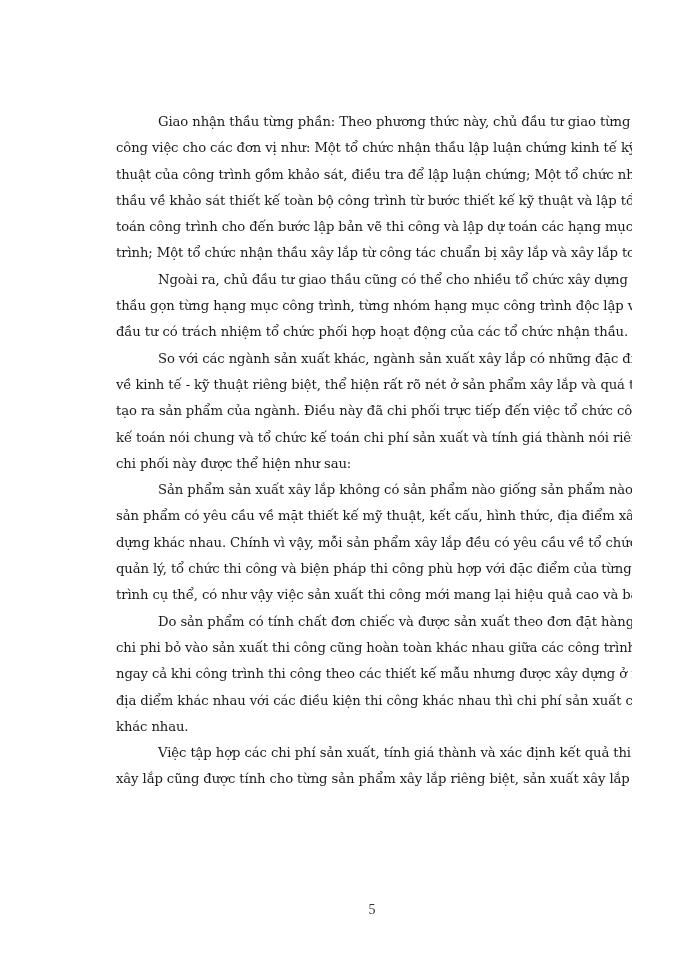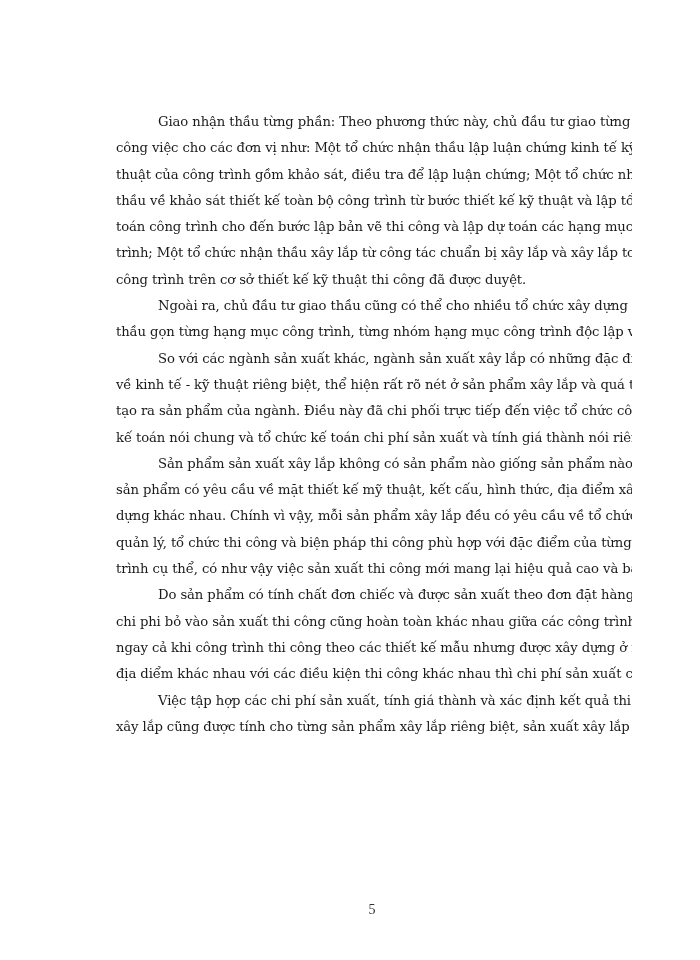--- a/index.html
+++ b/index.html
@@ -33,49 +33,51 @@
 <div class="page">
   <div class="text-block">
 
     <div>
       <span class="line indent">Giao nhận thầu từng phần: Theo phương thức này, chủ đầu tư giao từng phần</span>
       <span class="line">công việc cho các đơn vị như: Một tổ chức nhận thầu lập luận chứng kinh tế kỹ</span>
       <span class="line">thuật của công trình gồm khảo sát, điều tra để lập luận chứng; Một tổ chức nhận</span>
       <span class="line">thầu về khảo sát thiết kế toàn bộ công trình từ bước thiết kế kỹ thuật và lập tổng dự</span>
       <span class="line">toán công trình cho đến bước lập bản vẽ thi công và lập dự toán các hạng mục công</span>
       <span class="line">trình; Một tổ chức nhận thầu xây lắp từ công tác chuẩn bị xây lắp và xây lắp toàn bộ</span>
-      <span class="line last">công trình trên cơ sở thiết kế kỹ thuật thi công đã được duyệt.</span>
     </div>
 
     <div>
       <span class="line indent">Ngoài ra, chủ đầu tư giao thầu cũng có thể cho nhiều tổ chức xây dựng nhận</span>
       <span class="line">thầu gọn từng hạng mục công trình, từng nhóm hạng mục công trình độc lập và chủ</span>
+      <span class="line last">đầu tư có trách nhiệm tổ chức phối hợp hoạt động của các tổ chức nhận thầu.</span>
     </div>
 
     <div>
       <span class="line indent">So với các ngành sản xuất khác, ngành sản xuất xây lắp có những đặc điểm</span>
       <span class="line">về kinh tế - kỹ thuật riêng biệt, thể hiện rất rõ nét ở sản phẩm xây lắp và quá trình</span>
       <span class="line">tạo ra sản phẩm của ngành. Điều này đã chi phối trực tiếp đến việc tổ chức công tác</span>
       <span class="line">kế toán nói chung và tổ chức kế toán chi phí sản xuất và tính giá thành nói riêng. Sự</span>
+      <span class="line last">chi phối này được thể hiện như sau:</span>
     </div>
 
 
     <div>
       <span class="line indent">Sản phẩm sản xuất xây lắp không có sản phẩm nào giống sản phẩm nào, mỗi</span>
       <span class="line">sản phẩm có yêu cầu về mặt thiết kế mỹ thuật, kết cấu, hình thức, địa điểm xây</span>
       <span class="line">dựng khác nhau. Chính vì vậy, mỗi sản phẩm xây lắp đều có yêu cầu về tổ chức</span>
       <span class="line">quản lý, tổ chức thi công và biện pháp thi công phù hợp với đặc điểm của từng công</span>
       <span class="line">trình cụ thể, có như vậy việc sản xuất thi công mới mang lại hiệu quả cao và bảo</span>
     </div>
 
     <div>
       <span class="line indent">Do sản phẩm có tính chất đơn chiếc và được sản xuất theo đơn đặt hàng nên</span>
       <span class="line">chi phi bỏ vào sản xuất thi công cũng hoàn toàn khác nhau giữa các công trình,</span>
       <span class="line">ngay cả khi công trình thi công theo các thiết kế mẫu nhưng được xây dựng ở những</span>
       <span class="line">địa diểm khác nhau với các điều kiện thi công khác nhau thì chi phí sản xuất cũng</span>
+      <span class="line last">khác nhau.</span>
     </div>
 
     <div>
       <span class="line indent">Việc tập hợp các chi phí sản xuất, tính giá thành và xác định kết quả thi công</span>
       <span class="line">xây lắp cũng được tính cho từng sản phẩm xây lắp riêng biệt, sản xuất xây lắp được</span>
     </div>
 
   </div>
 
   <div class="page-number">5</div>

